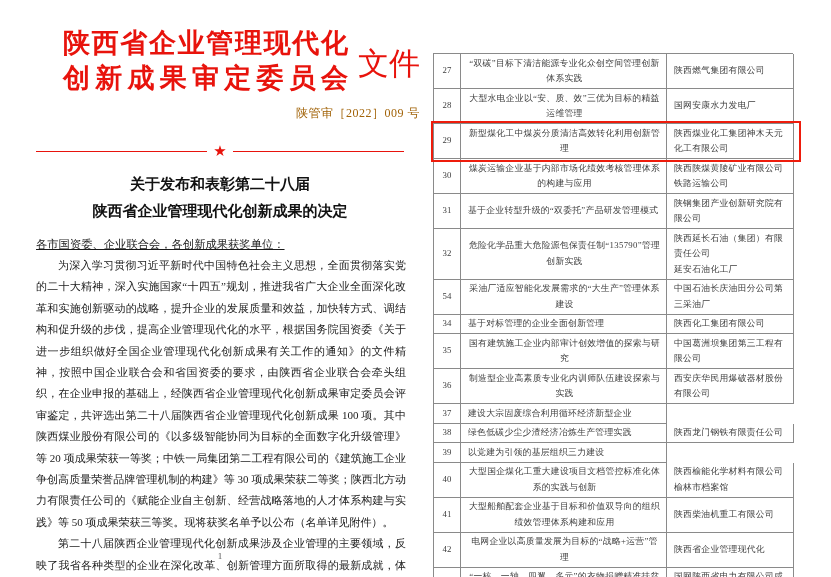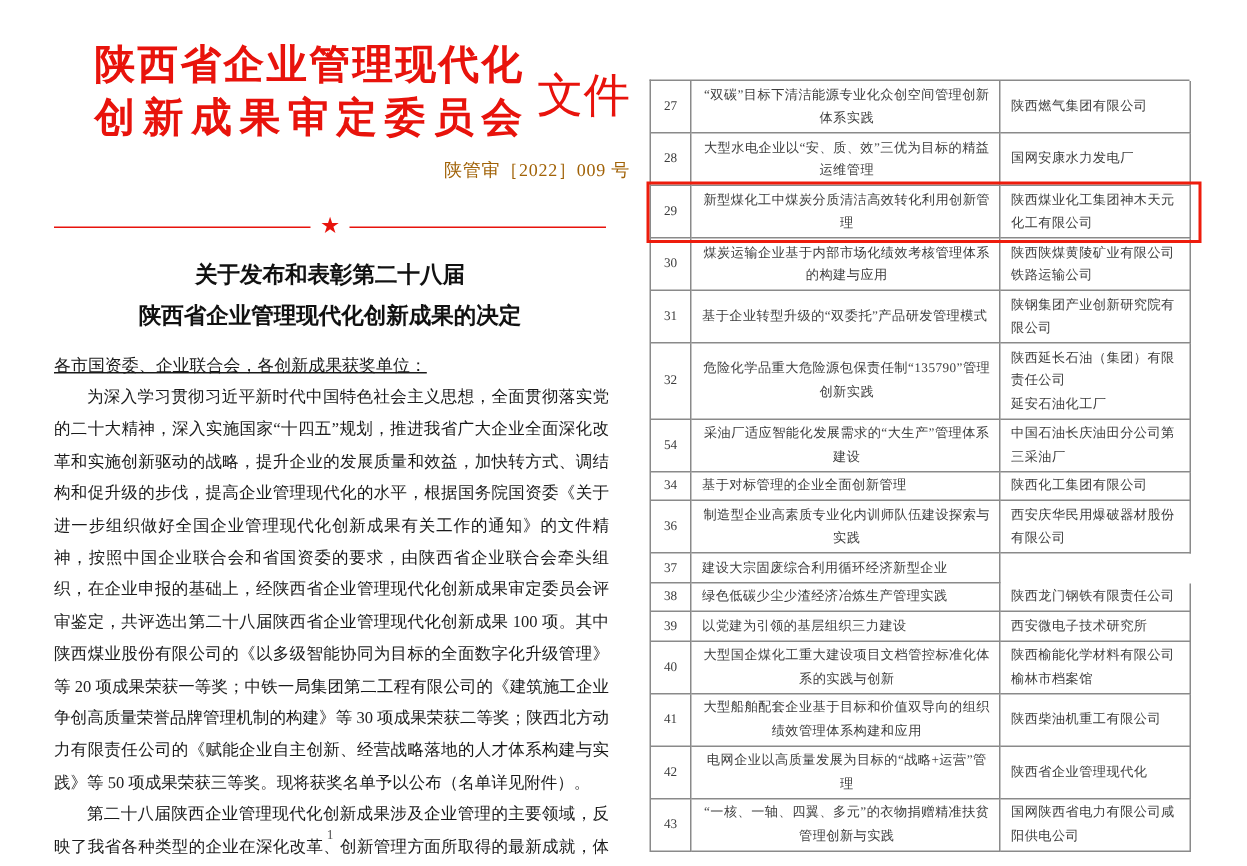--- a/index.html
+++ b/index.html
@@ -120,40 +120,45 @@
           <div class="cell c-comp">中国石油长庆油田分公司第三采油厂</div>
 
         </div>
         <div class="trow">
           <div class="cell c-no">34</div>
           <div class="cell c-title">基于对标管理的企业全面创新管理</div>
           <div class="cell c-comp">陕西化工集团有限公司</div>
 
         </div>
         <div class="trow">
+          <div class="cell c-no">35</div>
+          <div class="cell c-title">国有建筑施工企业内部审计创效增值的探索与研究</div>
+          <div class="cell c-comp">中国葛洲坝集团第三工程有限公司</div>
+
+        </div>
+        <div class="trow">
           <div class="cell c-no">36</div>
           <div class="cell c-title">制造型企业高素质专业化内训师队伍建设探索与实践</div>
           <div class="cell c-comp">西安庆华民用爆破器材股份有限公司</div>
 
         </div>
         <div class="trow">
           <div class="cell c-no">37</div>
           <div class="cell c-title">建设大宗固废综合利用循环经济新型企业</div>
 
         </div>
         <div class="trow">
           <div class="cell c-no">38</div>
           <div class="cell c-title">绿色低碳少尘少渣经济冶炼生产管理实践</div>
           <div class="cell c-comp">陕西龙门钢铁有限责任公司</div>
 
         </div>
         <div class="trow">
           <div class="cell c-no">39</div>
           <div class="cell c-title">以党建为引领的基层组织三力建设</div>
-          <div class="cell c-comp">西安微电子技术研究所</div>
 
         </div>
         <div class="trow">
           <div class="cell c-no">40</div>
           <div class="cell c-title">大型国企煤化工重大建设项目文档管控标准化体系的实践与创新</div>
           <div class="cell c-comp">陕西榆能化学材料有限公司
 榆林市档案馆</div>
 
         </div>
         <div class="trow">

